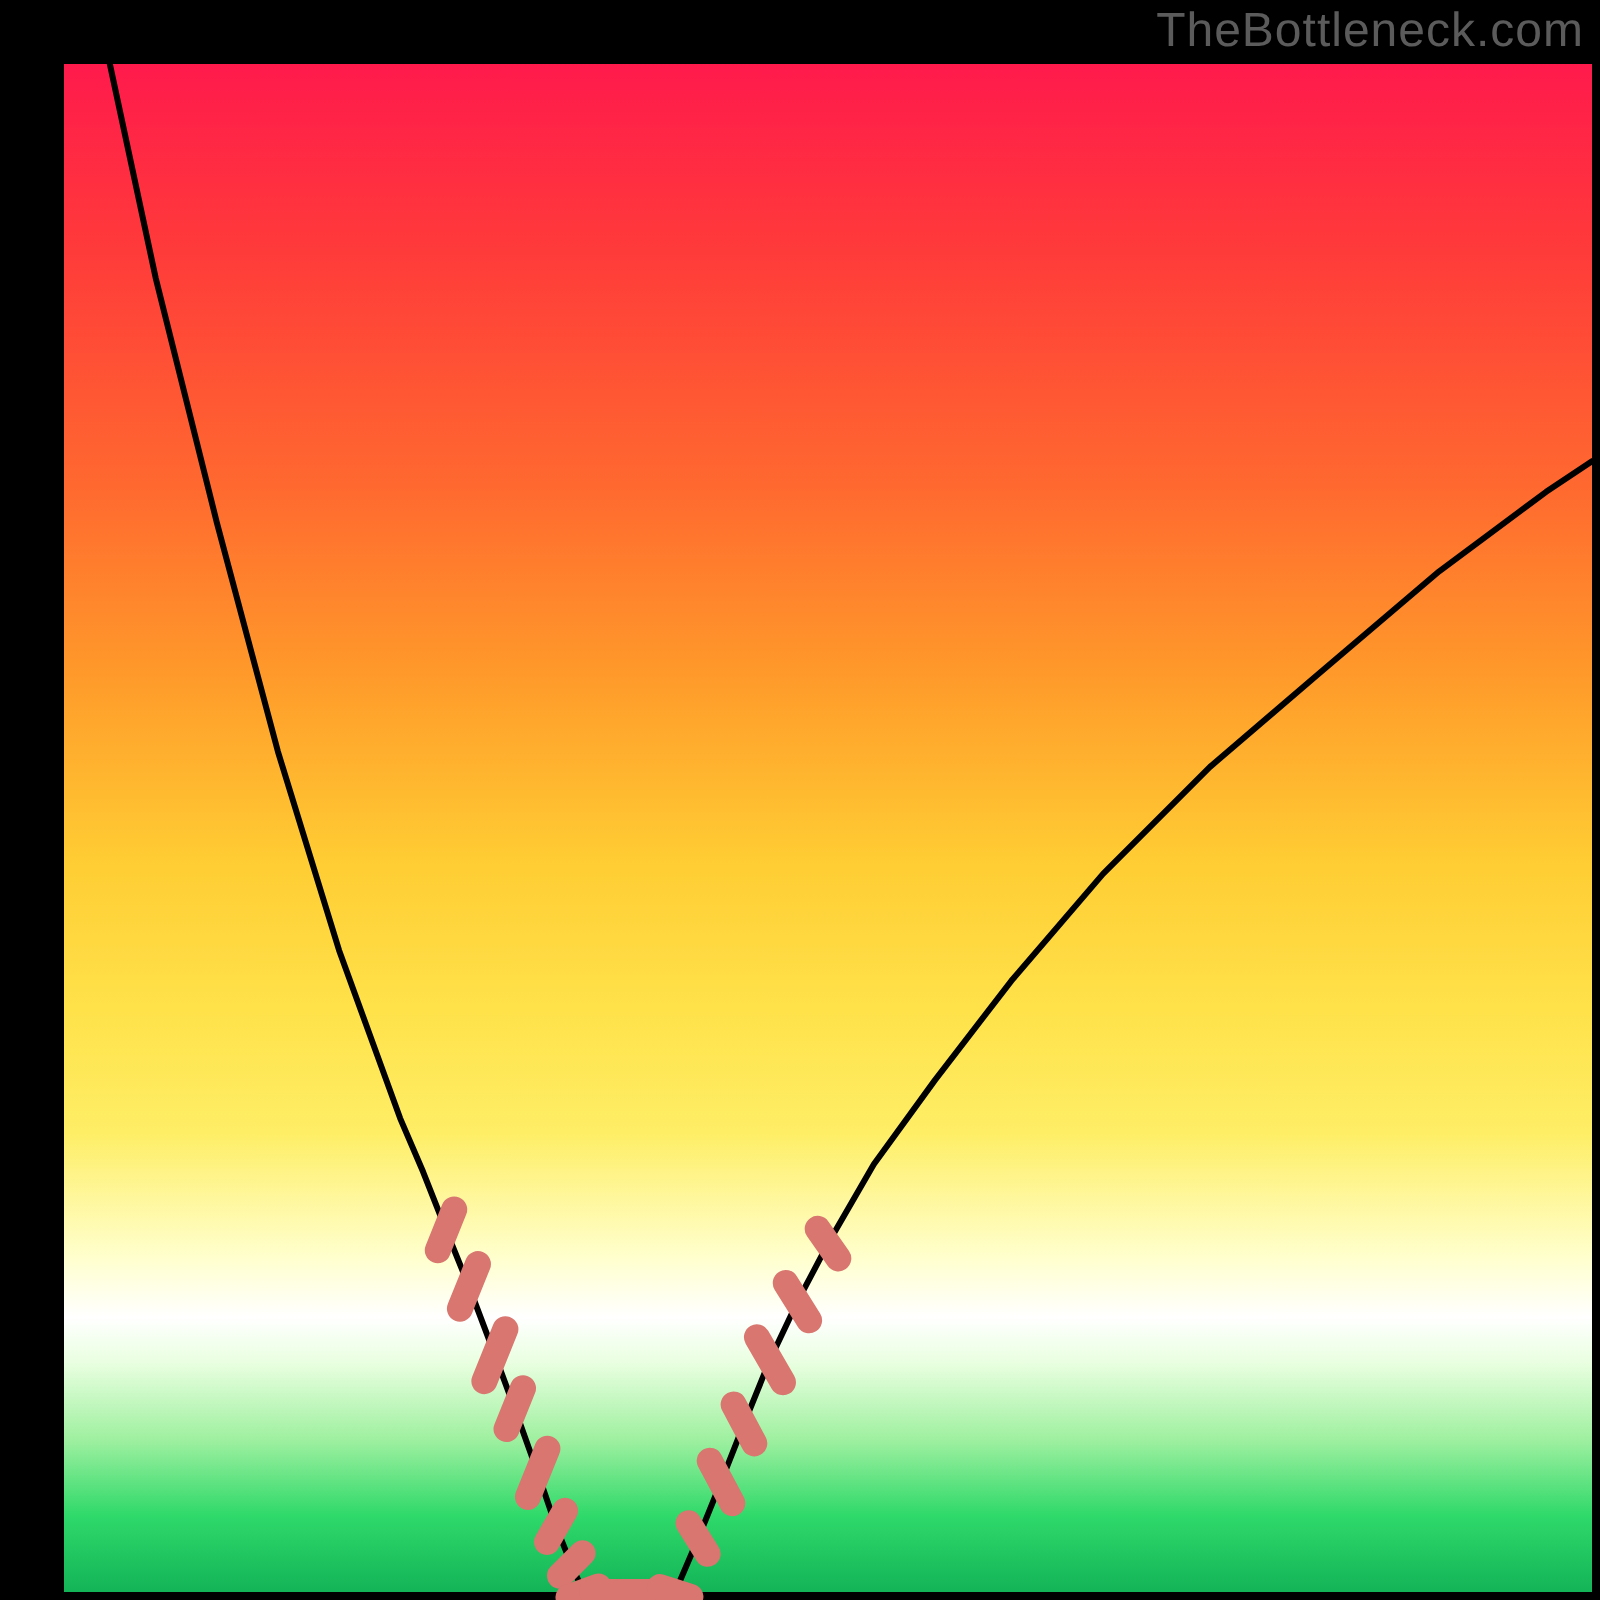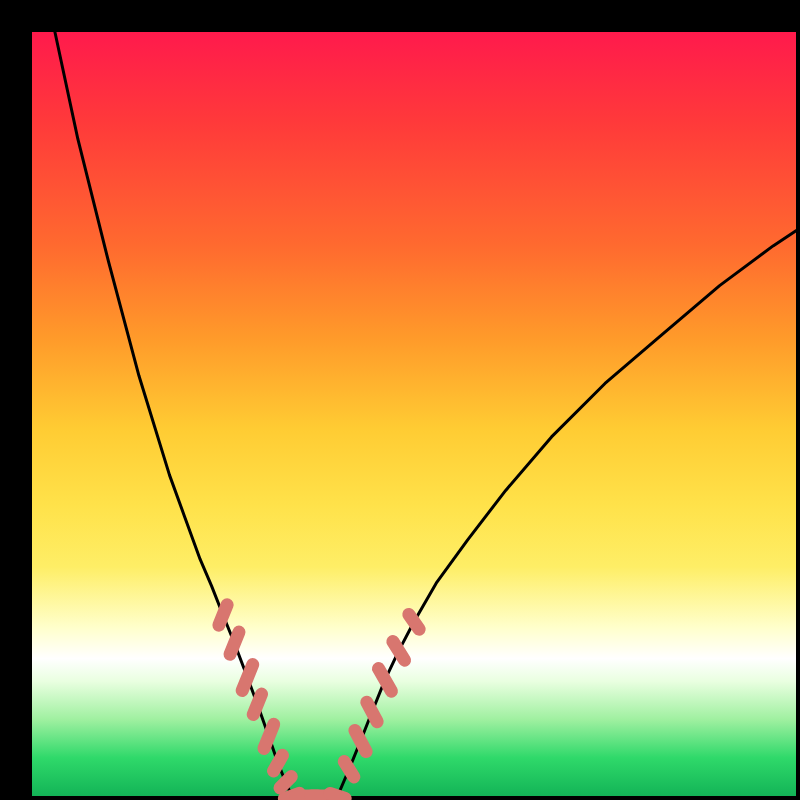--- a/index.html
+++ b/index.html
@@ -80,13 +80,14 @@
         <line x1="297.99" y1="761.53" x2="313.21" y2="766.47" stroke="#d8766f" stroke-width="13" stroke-linecap="round"></line>
         <line x1="312.29" y1="729.63" x2="321.83" y2="744.89" stroke="#d8766f" stroke-width="13" stroke-linecap="round"></line>
         <line x1="322.89" y1="698.40" x2="334.15" y2="719.59" stroke="#d8766f" stroke-width="13" stroke-linecap="round"></line>
         <line x1="334.82" y1="670.25" x2="345.14" y2="689.67" stroke="#d8766f" stroke-width="13" stroke-linecap="round"></line>
         <line x1="346.47" y1="636.61" x2="359.47" y2="659.13" stroke="#d8766f" stroke-width="13" stroke-linecap="round"></line>
         <line x1="360.89" y1="609.51" x2="372.55" y2="628.17" stroke="#d8766f" stroke-width="13" stroke-linecap="round"></line>
         <line x1="376.84" y1="582.44" x2="387.16" y2="597.18" stroke="#d8766f" stroke-width="13" stroke-linecap="round"></line>
       </g>
   </svg>
 
+  <div class="watermark">TheBottleneck.com</div>
 </div>
 
 </body></html>

